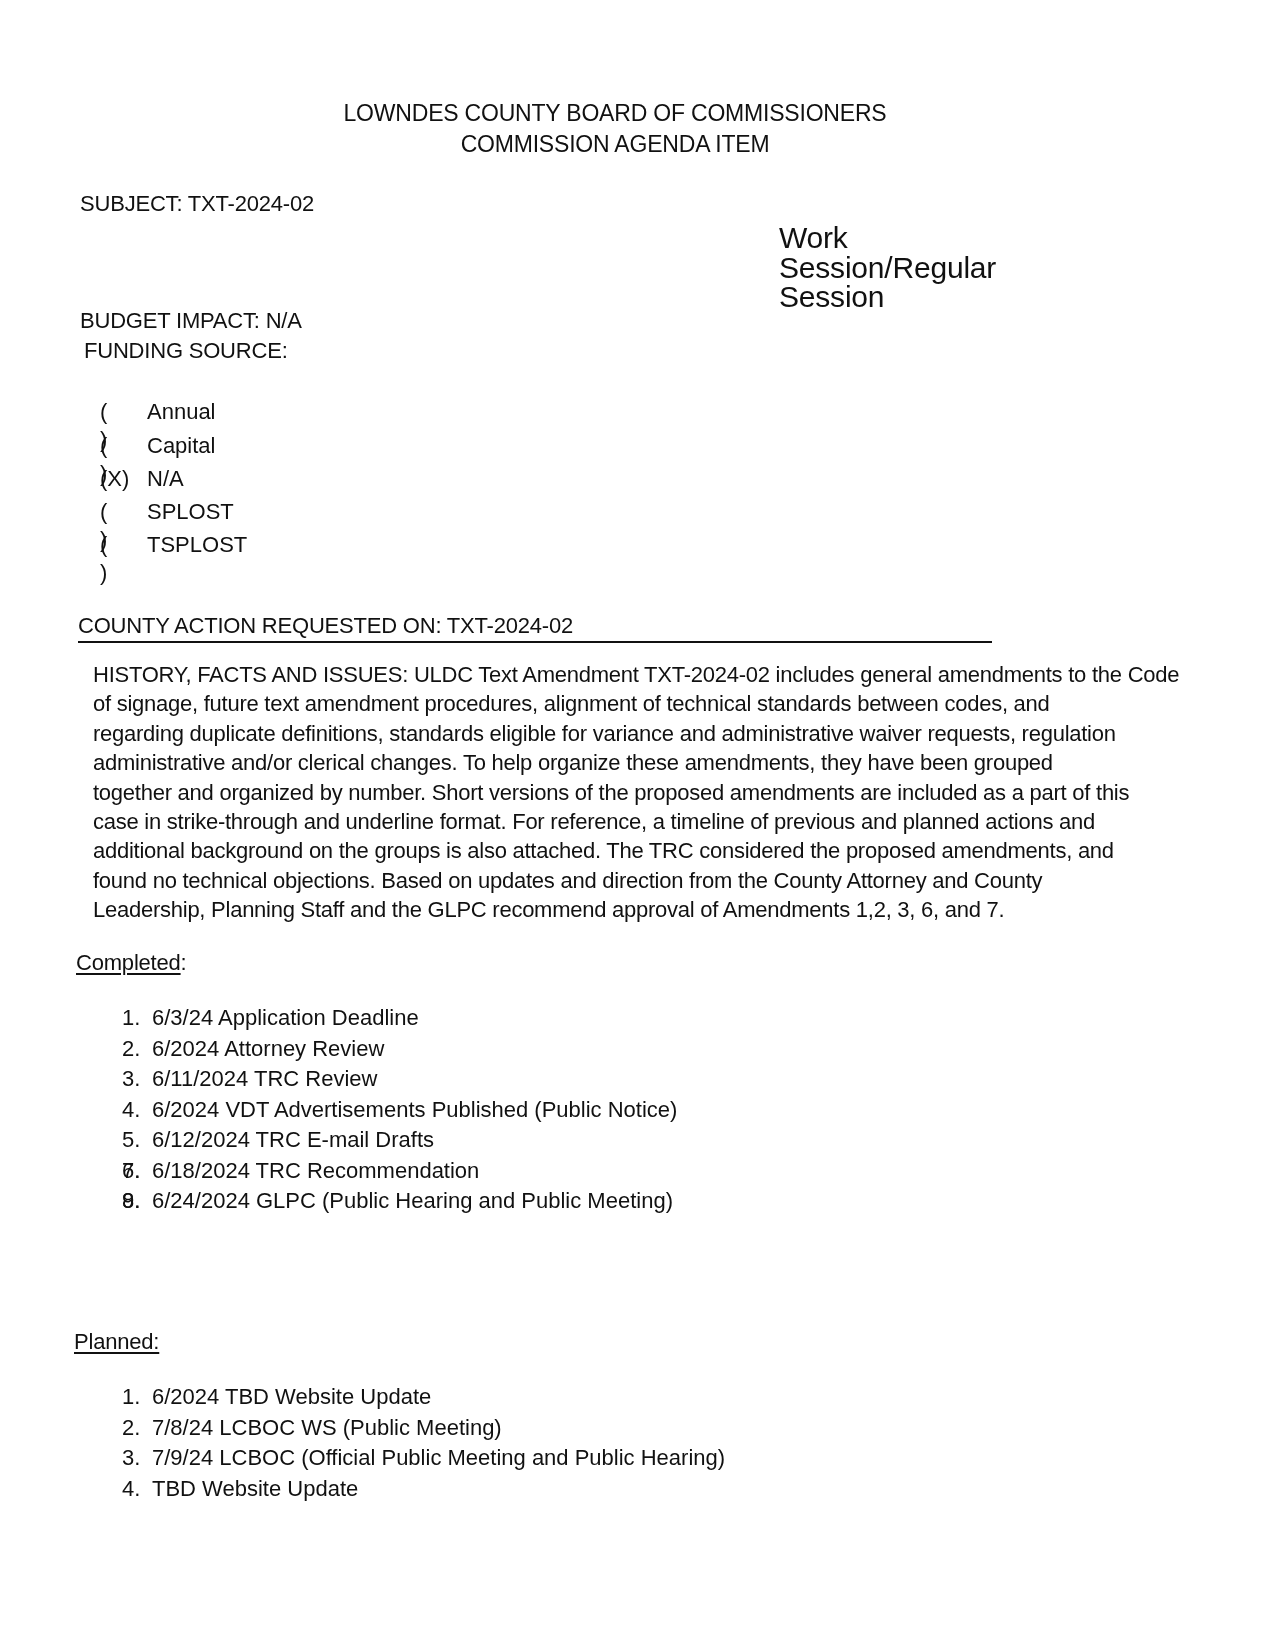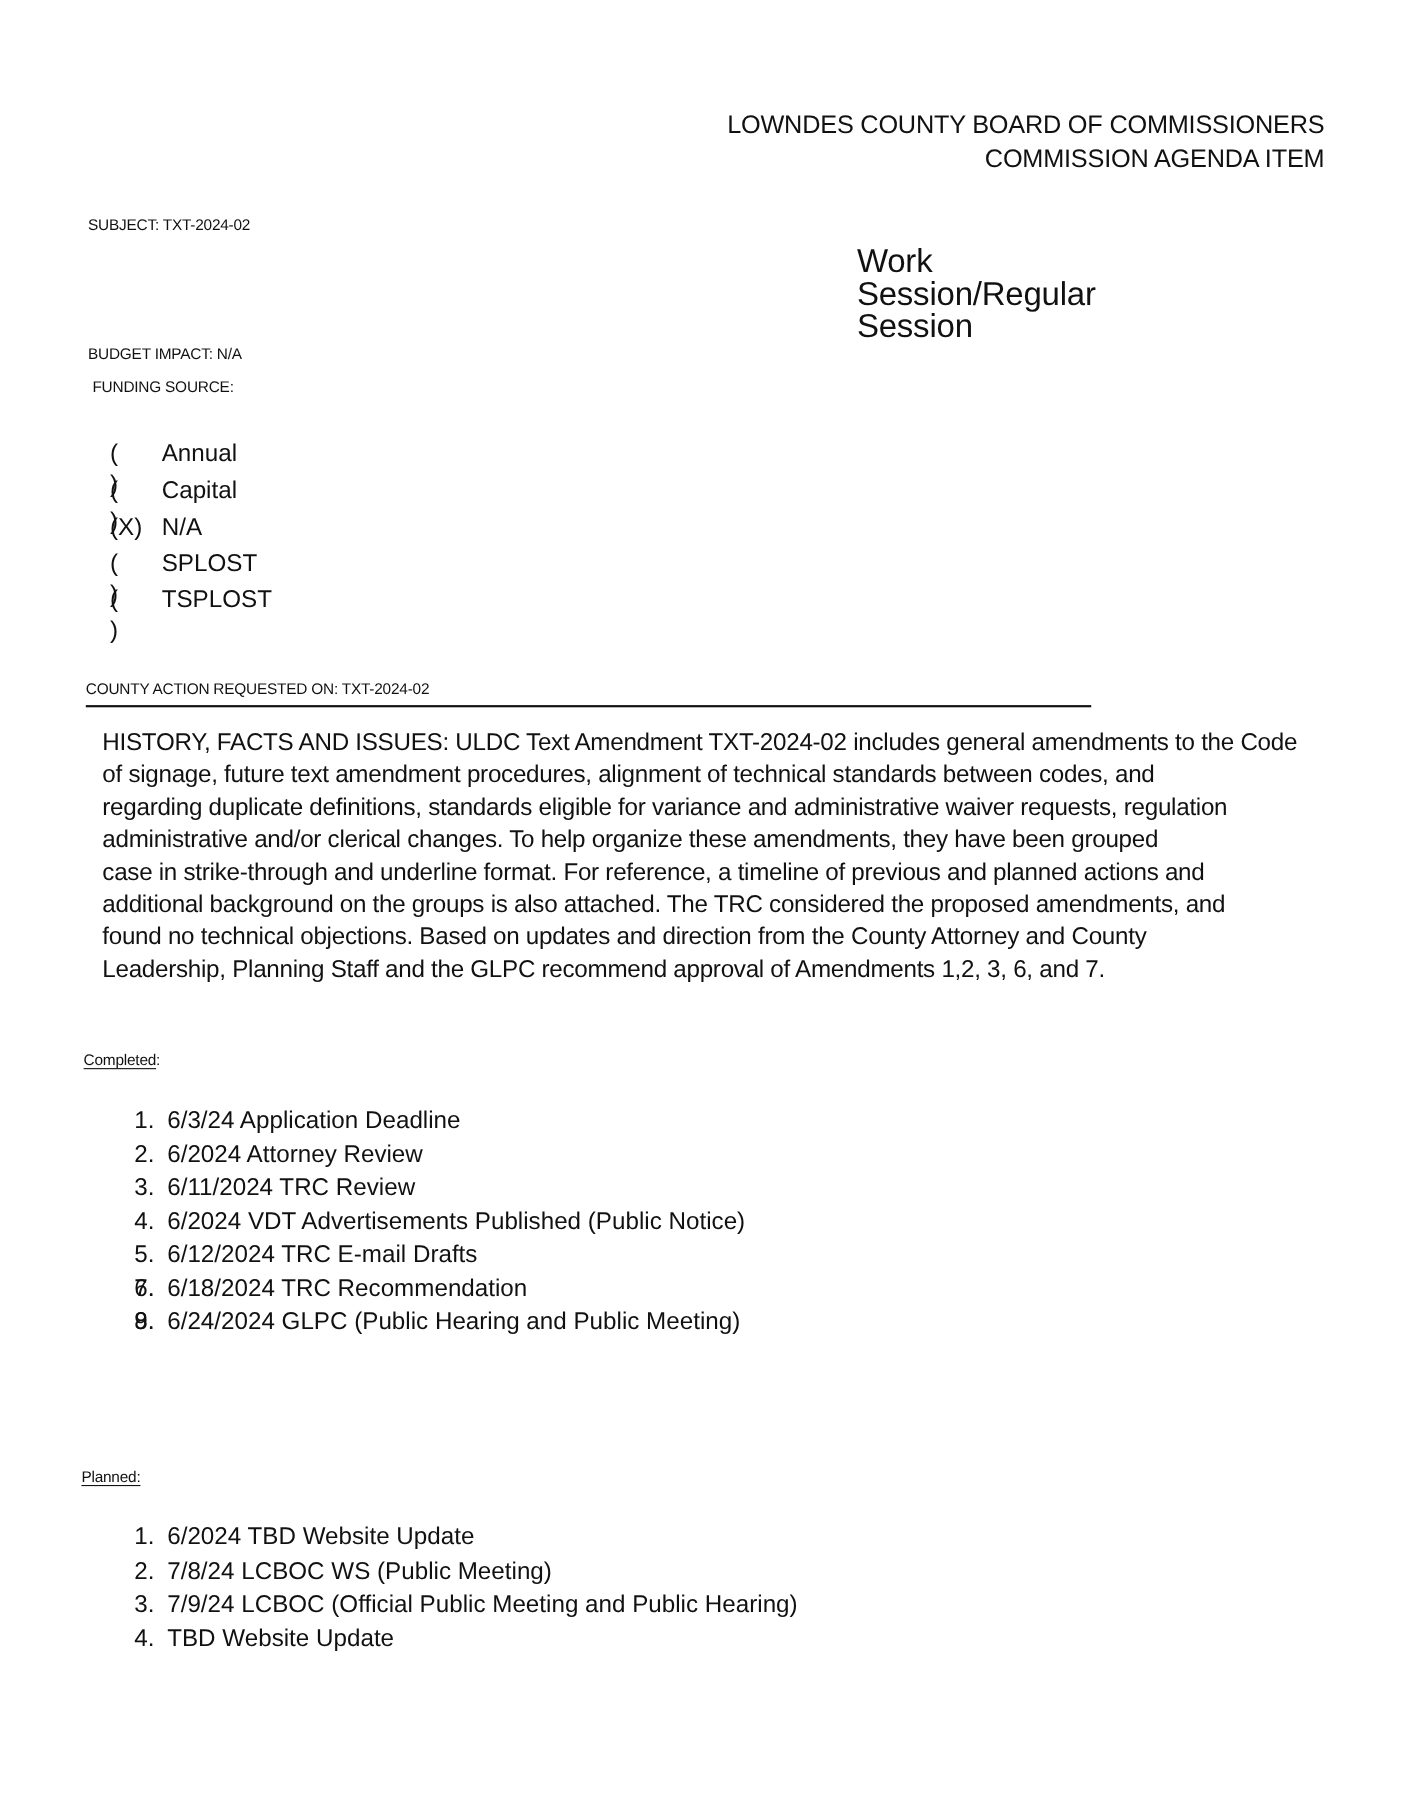--- a/index.html
+++ b/index.html
@@ -1,22 +1,22 @@
 <!DOCTYPE html>
 <html><head>
 <meta charset="utf-8">
 <style>
   html, body { margin: 0; padding: 0; background: #ffffff; }
   body {
     width: 1275px; height: 1650px; position: relative; overflow: hidden;
     font-family: "Liberation Sans", sans-serif; color: #111;
   }
   .page { position: absolute; left: 0; top: 0; width: 1275px; height: 1650px; }
-  .abs { position: absolute; white-space: nowrap; font-size: 14px; line-height: 28px; letter-spacing: -0.2px; }
-  .center { text-align: right; width: 1204px; left: 0; }
+  .abs { position: absolute; white-space: nowrap; font-size: 22px; line-height: 28px; letter-spacing: -0.2px; }
+  .center { text-align: center; width: 1204px; left: 13px; }
   .title { font-size: 23px; }
   .session { font-size: 30px; line-height: 29.5px; }
   .fund-row { position: absolute; font-size: 22px; line-height: 28px; }
   .fund-mark { position: absolute; left: 0; }
   .fund-label { position: absolute; left: 47px; white-space: nowrap; }
   .rule { position: absolute; left: 78px; top: 641px; width: 914px; height: 0; border-top: 2px solid #111; }
   .para {
     position: absolute; left: 78px; top: 660px; width: 1120px;
     font-size: 22px; line-height: 29.4px; letter-spacing: -0.25px; white-space: normal;
   }
@@ -66,20 +66,21 @@
   </div>
 
   <div class="abs" style="left:78px; top:612px;">COUNTY ACTION REQUESTED ON: TXT-2024-02</div>
   <div class="rule"></div>
 
   <div class="para">
     <span class="line">HISTORY, FACTS AND ISSUES: ULDC Text Amendment TXT-2024-02 includes general amendments to the Code</span>
     <span class="line">of signage, future text amendment procedures, alignment of technical standards between codes, and</span>
     <span class="line">regarding duplicate definitions, standards eligible for variance and administrative waiver requests, regulation</span>
     <span class="line">administrative and/or clerical changes. To help organize these amendments, they have been grouped</span>
+    <span class="line">together and organized by number.  Short versions of the proposed amendments are included as a part of this</span>
     <span class="line">case in strike-through and underline format.  For reference, a timeline of previous and planned actions and</span>
     <span class="line">additional background on the groups is also attached.  The TRC considered the proposed amendments, and</span>
     <span class="line">found no technical objections.  Based on updates and direction from the County Attorney and County</span>
     <span class="line">Leadership, Planning Staff and the GLPC recommend approval of Amendments 1,2, 3, 6, and 7.</span>
   </div>
 
   <div class="abs" style="left:76px; top:949px;">
     <span class="heading-u">Completed</span><span>:</span>
   </div>
 

